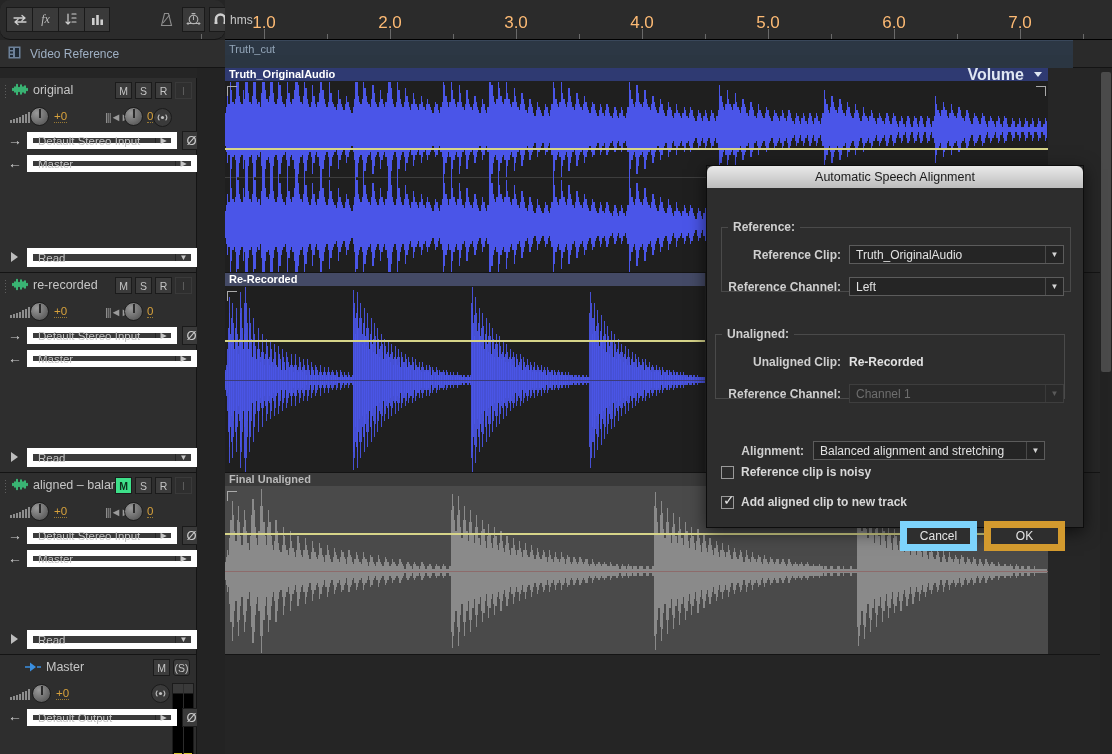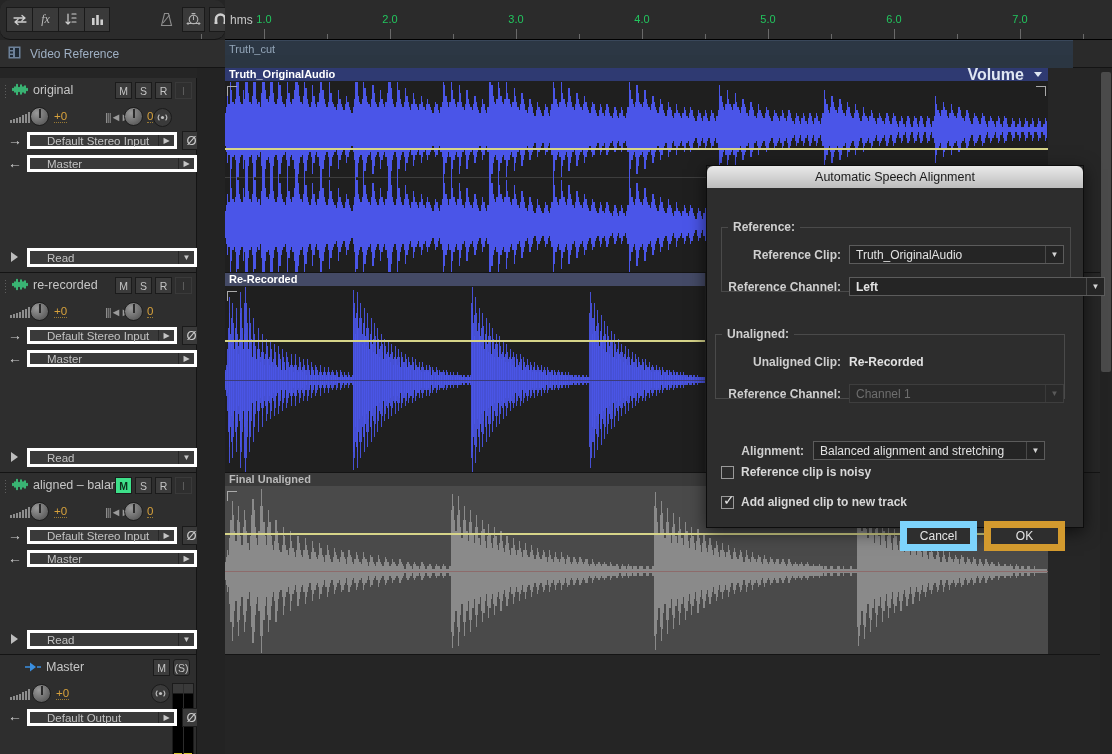--- a/index.html
+++ b/index.html
@@ -32,21 +32,21 @@
     display:flex; align-items:center; padding-left:8px; gap:9px;
   }
   .vidref .label{ color:#9fb0c4; font-size:12px; }
 
   
   .ruler{
     position:absolute; left:225px; top:0; width:887px; height:40px;
     background:#2b2b2b; border-bottom:1px solid #000;
   }
   .ruler .hms{ position:absolute; left:5px; top:13px; color:#c8c8c8; font-size:12px;}
-  .tick-lab{ position:absolute; top:13px; color:#22c55e; font-size:11px; transform:translateX(-50%); white-space:nowrap;}
+  .tick-lab{ position:absolute; top:13px; color:#fdba74; font-size:17px; transform:translateX(-50%); white-space:nowrap;}
   .tick{ position:absolute; bottom:0; width:1px; background:#6a6a6a; }
   .tick.major{ height:10px; }
   .tick.minor{ height:5px; }
 
   
   .vidlane{
     position:absolute; left:225px; top:40px; width:887px; height:28px;
     background:#2a2a2a; border-bottom:1px solid #141414;
   }
   .vidclip{
@@ -90,22 +90,22 @@
   .panico{ position:absolute; top:7px; display:flex; align-items:center; color:#9a9a9a; font-size:11px; letter-spacing:-1px;}
   .rndbtn{
     position:absolute; right:24px; top:4px; width:19px; height:19px;
     border:1px solid #1b1b1b; background:#3a3a3a; border-radius:3px;
     display:flex; align-items:center; justify-content:center; color:#c0c0c0; font-size:9px;
   }
 
   .th-row3, .th-row4{ position:relative; height:23px; }
   .arrowi{ position:absolute; left:8px; top:3px; color:#cfcfcf; font-size:14px; }
   .combo{
-    position:absolute; height:17px; background:#3a3a3a; border:3px solid #ffffff;
-    display:flex; align-items:center; color:#c2c2c2; font-size:11.5px; padding-left:17px;
+    position:absolute; height:17px; background:#3a3a3a; border:6px solid #ffffff;
+    display:flex; align-items:center; color:#c2c2c2; font-size:11.5px; padding-left:5px;
   }
   .combo .cap{ position:absolute; right:0; top:0; width:16px; height:100%;
     border-left:1px solid #262626; display:flex; align-items:center; justify-content:center; color:#c6c6c6; font-size:8px;}
   .phase{
     position:absolute; width:19px; height:19px; background:#3a3a3a; border:1px solid #1b1b1b;
     display:flex; align-items:center; justify-content:center; color:#c9c9c9; font-size:13px;
   }
   .autorow{ position:absolute; left:0; bottom:4px; width:197px; height:20px; }
   .tri{ position:absolute; left:11px; top:4px; width:0;height:0;
     border-left:7px solid #bdbdbd; border-top:5px solid transparent; border-bottom:5px solid transparent;}
@@ -573,21 +573,21 @@
 
       <fieldset class="grp" style="left:14px; top:32px; width:350px; height:72px;">
         <legend>Reference:</legend>
       </fieldset>
       <div class="dlab" style="left:24px; top:60px; width:110px;">Reference Clip:</div>
       <div class="dcombo" style="left:142px; top:57px; width:215px;">
         <span>Truth_OriginalAudio</span>
         <span class="cap">▼</span>
       </div>
       <div class="dlab" style="left:14px; top:92px; width:120px;">Reference Channel:</div>
-      <div class="dcombo" style="left:142px; top:89px; width:256px;font-weight:bold;">
+      <div class="dcombo" style="left:142px; top:89px; width:215px;">
         <span>Left</span>
         <span class="cap">▼</span>
       </div>
 
       <fieldset class="grp" style="left:8px; top:139px; width:350px; height:72px;">
         <legend>Unaligned:</legend>
       </fieldset>
       <div class="dlab" style="left:26px; top:167px; width:108px;">Unaligned Clip:</div>
       <div class="dstatic" style="left:142px; top:167px;">Re-Recorded</div>
       <div class="dlab" style="left:14px; top:199px; width:120px;">Reference Channel:</div>

